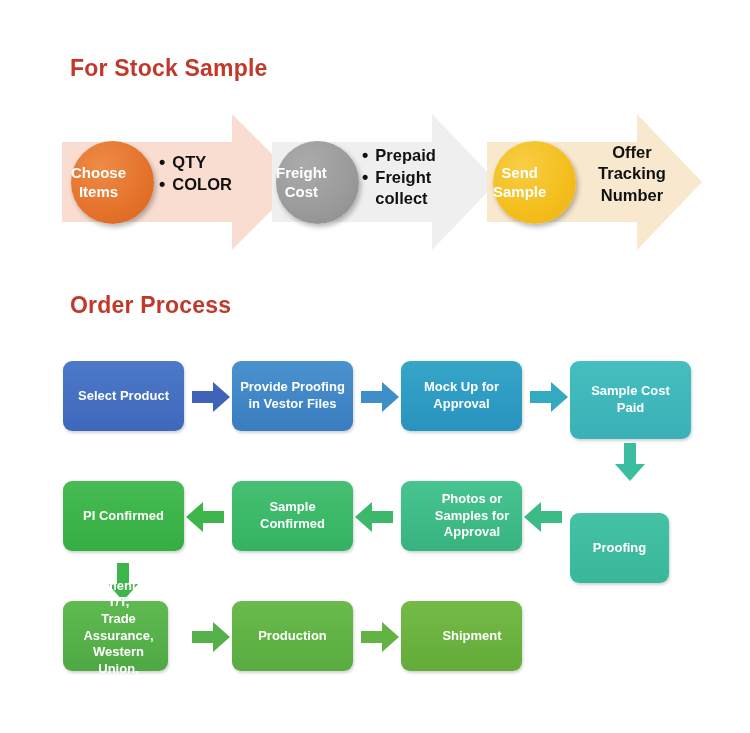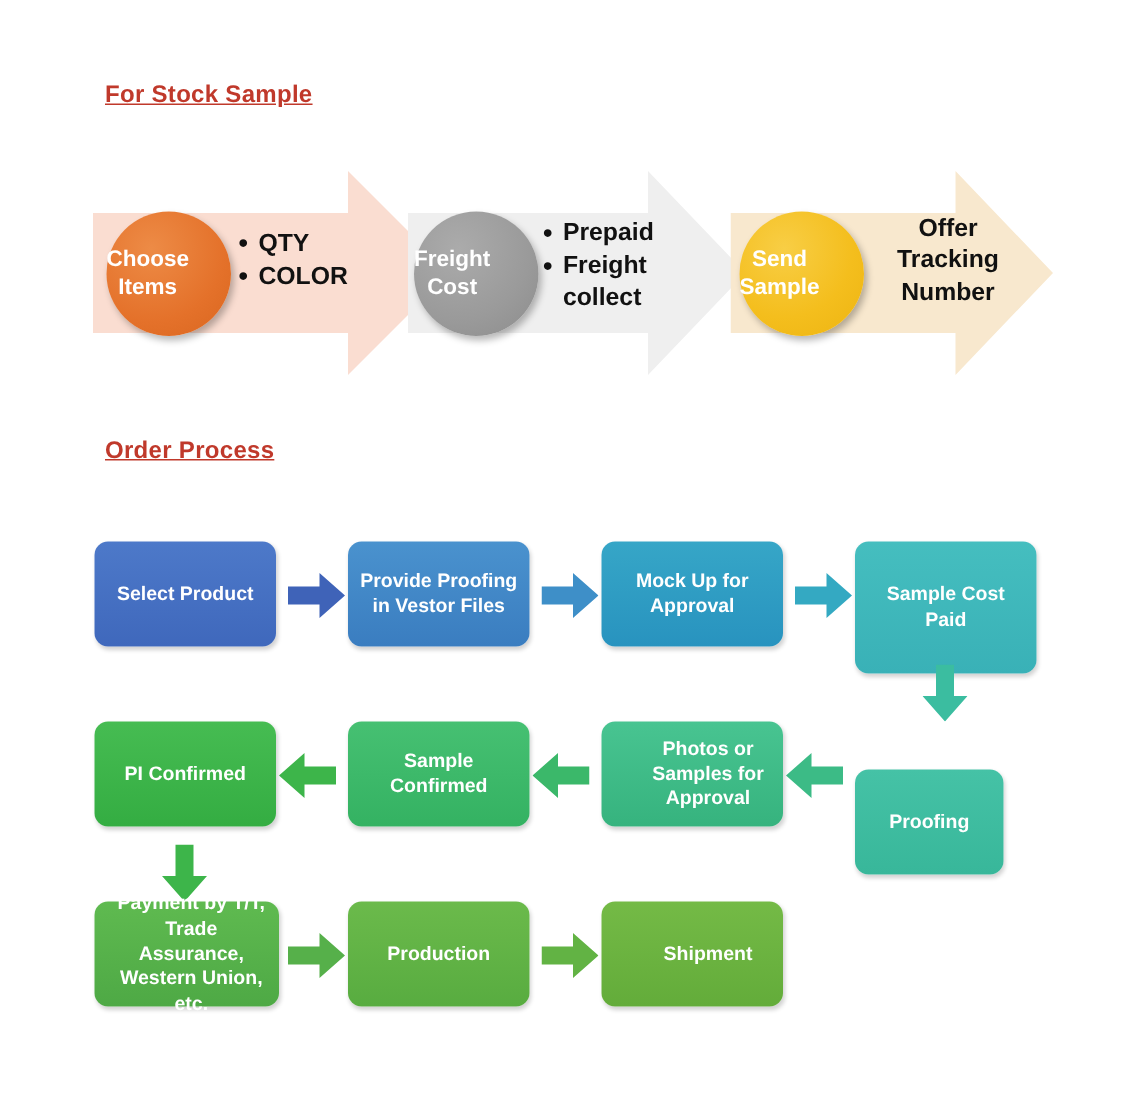--- a/index.html
+++ b/index.html
@@ -11,26 +11,25 @@
     height: 733px;
     background: #ffffff;
     font-family: "Liberation Sans", sans-serif;
     position: relative;
     overflow: hidden;
   }
 
   
   .section-title {
     position: absolute;
-    font-size: 16px;
+    font-size: 23px;
     font-weight: bold;
     color: #C0392B;
     letter-spacing: 0.2px;
     white-space: nowrap;
-    text-decoration: underline;
   }
   #title-stock  { left: 70px; top: 55px; }
   #title-order  { left: 70px; top: 292px; }
 
   
   #stock-band {
     position: absolute;
     left: 0; top: 112px;
     width: 750px; height: 140px;
   }
@@ -241,21 +240,21 @@
       <span>Approval</span>
     </span>
   </div>
 
   <div class="arrow" style="left:530px; top:382px;">
     <svg width="38" height="30" viewBox="0 0 38 30" aria-hidden="true">
       <path d="M0,9 L21,9 L21,0 L38,15 L21,30 L21,21 L0,21 Z" fill="#34A9C2"></path>
     </svg>
   </div>
 
-  <div class="node" style="left:570px; top:361px; width:121px; height:88px;
+  <div class="node" style="left:570px; top:361px; width:121px; height:78px;
               background:linear-gradient(180deg,#45BEBF 0%,#39B1B7 100%);">
     <span>
       <span>Sample Cost</span><br>
       <span>Paid</span>
     </span>
   </div>
 
   <div class="arrow" style="left:615px; top:443px;">
     <svg width="30" height="38" viewBox="0 0 30 38" aria-hidden="true">
       <path d="M9,0 L21,0 L21,21 L30,21 L15,38 L0,21 L9,21 Z" fill="#3BBDA0"></path>
@@ -306,21 +305,21 @@
               background:linear-gradient(180deg,#46BC52 0%,#34AD42 100%);">
     <span>PI Confirmed</span>
   </div>
 
   <div class="arrow" style="left:108px; top:563px;">
     <svg width="30" height="38" viewBox="0 0 30 38" aria-hidden="true">
       <path d="M9,0 L21,0 L21,21 L30,21 L15,38 L0,21 L9,21 Z" fill="#3DB54A"></path>
     </svg>
   </div>
 
-  <div class="node" style="left:63px; top:601px; width:123px; height:70px;
+  <div class="node" style="left:63px; top:601px; width:105px; height:70px;
               background:linear-gradient(180deg,#5FBA50 0%,#4EA945 100%);padding-left:12px;">
     <span>
       <span>Payment by T/T,</span><br>
       <span>Trade Assurance,</span><br>
       <span>Western Union,</span><br>
       <span>etc.</span>
     </span>
   </div>
 
   <div class="arrow" style="left:192px; top:622px;">

